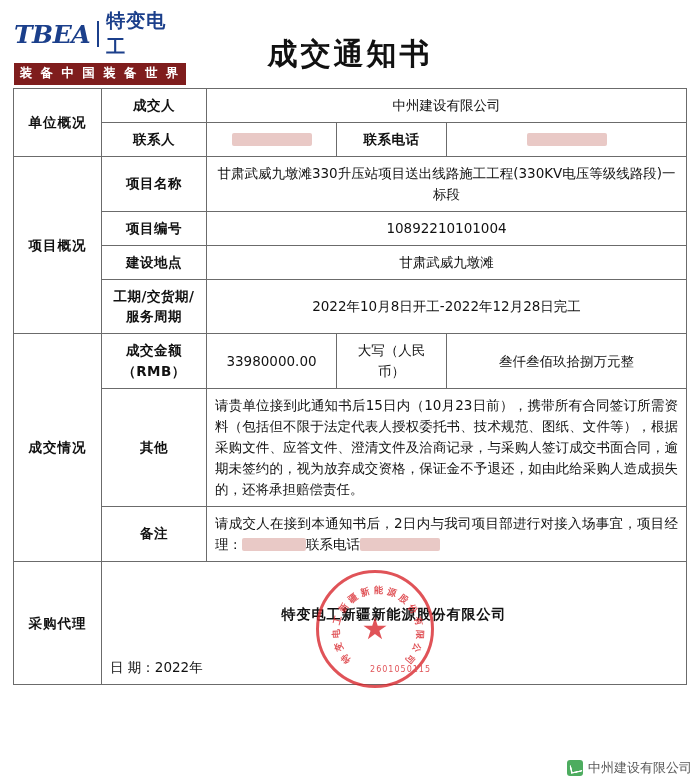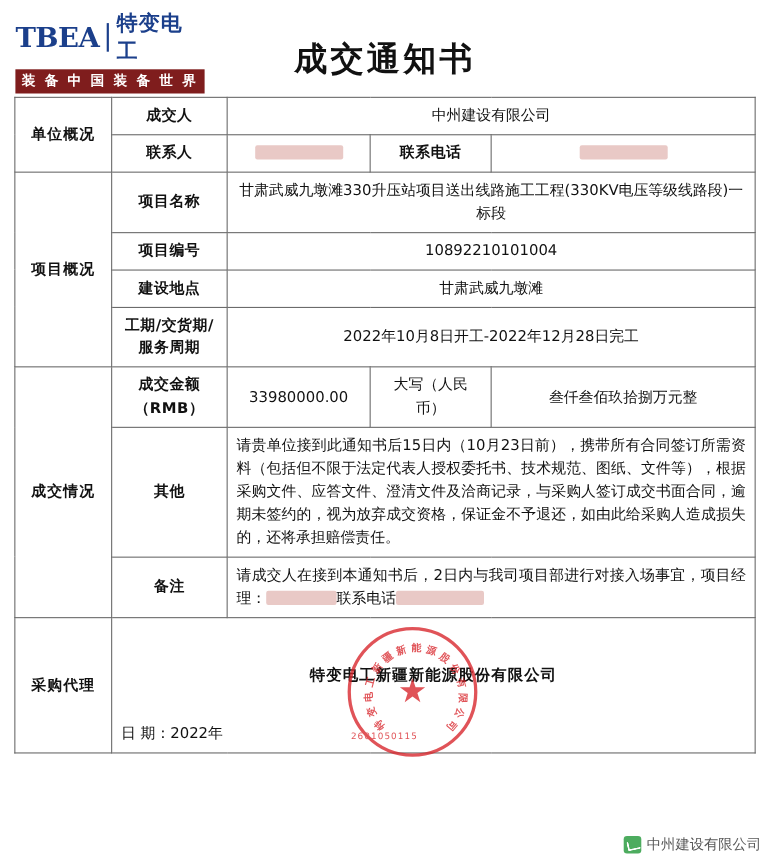--- a/index.html
+++ b/index.html
@@ -30,20 +30,21 @@
     width: 170px;
   }
   .logo-main {
     display: flex;
     align-items: center;
     gap: 4px;
   }
   .logo-tbea {
     font-family: "DejaVu Serif", "Liberation Serif", serif;
     font-weight: bold;
+    font-style: italic;
     font-size: 25px;
     color: #1b3f8b;
     letter-spacing: -0.5px;
   }
   .logo-sep {
     width: 2px;
     height: 26px;
     background: #1b3f8b;
     margin: 0 3px;
   }
@@ -174,21 +175,21 @@
     position: absolute;
     left: 50%;
     top: 50%;
     transform-origin: 0 0;
     white-space: nowrap;
   }
   .seal-bottom {
     position: absolute;
     bottom: 8px;
     left: 0; right: 0;
-    text-align: left;
+    text-align: right;
     font-size: 8px;
     color: #d8242a;
     letter-spacing: 1px;
   }
 
   
   .wm {
     position: absolute;
     right: 8px;
     bottom: 4px;

